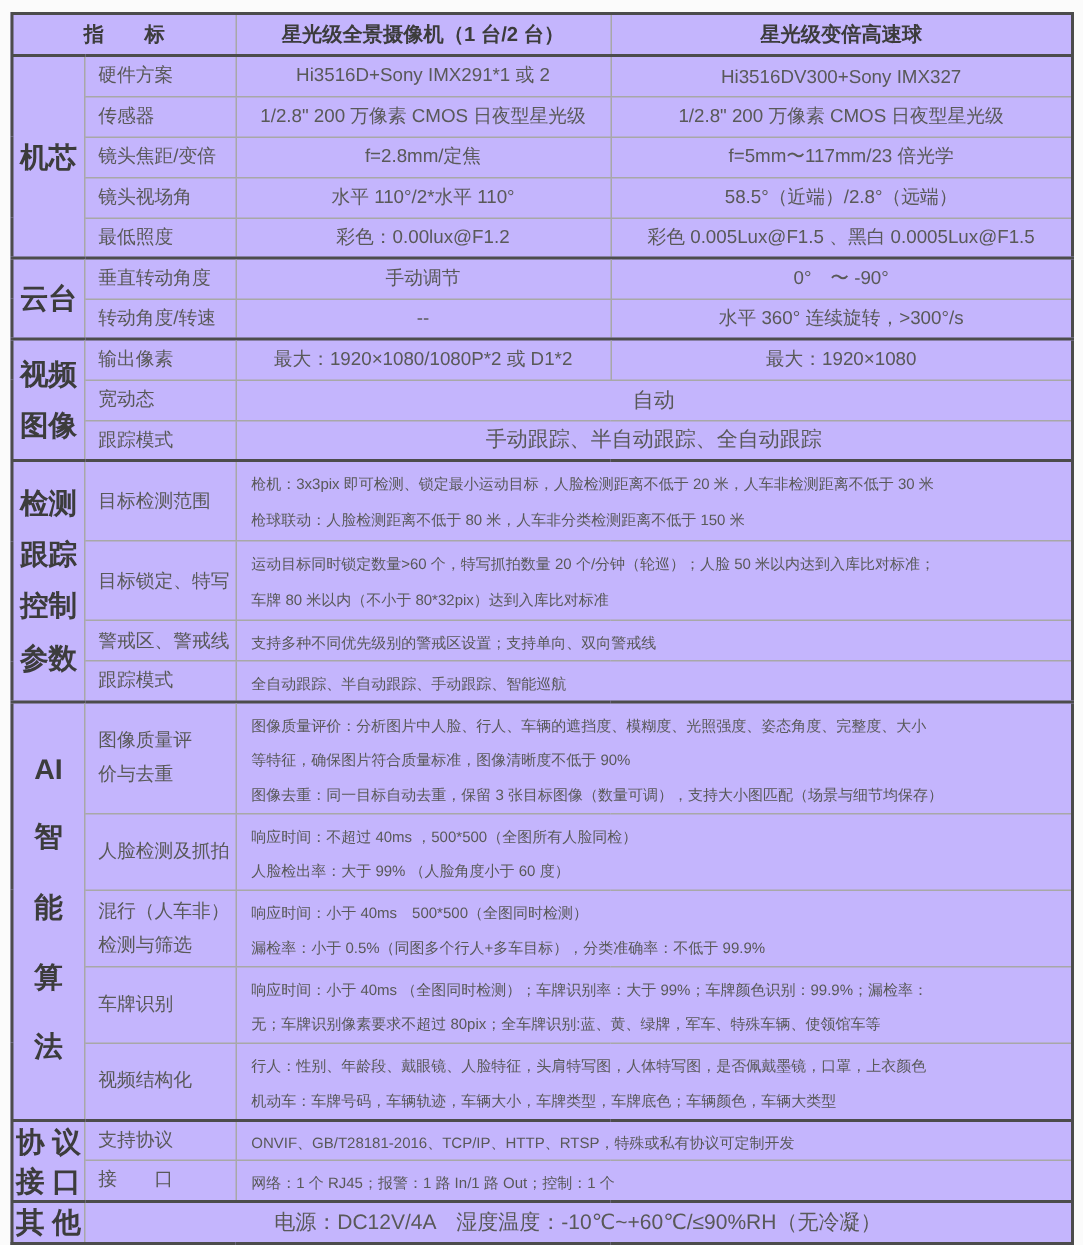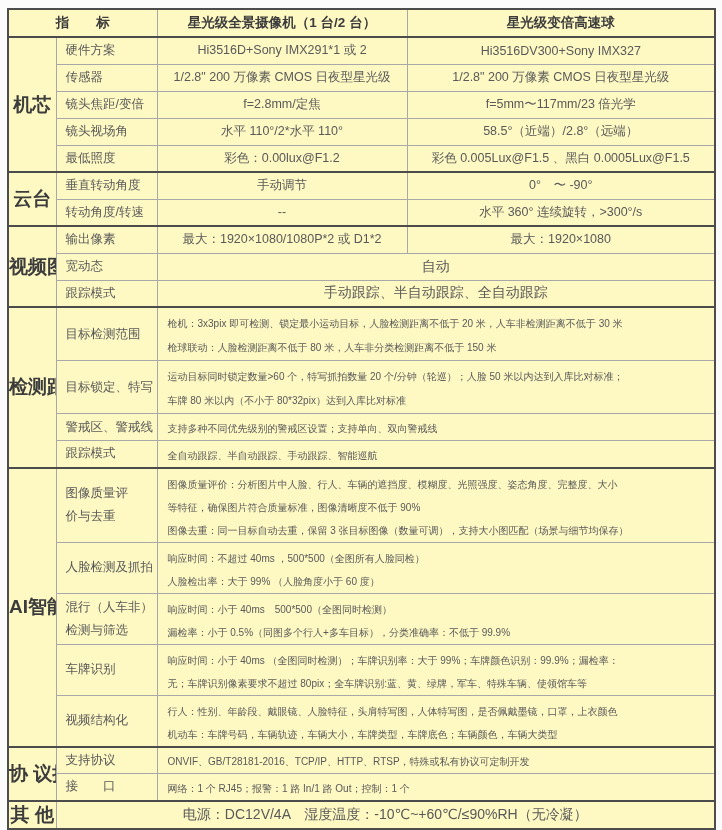--- a/index.html
+++ b/index.html
@@ -5,21 +5,21 @@
   * { box-sizing: border-box; }
   html, body { margin: 0; padding: 0; }
   body {
     width: 722px; height: 830px; overflow: hidden;
     background: #fbfbfb;
     font-family: "Liberation Sans", "DejaVu Sans", sans-serif;
   }
   table.spec {
     border-collapse: collapse; table-layout: fixed;
     width: 707px; margin: 8px 0 0 7px;
-    background: #fef9c3;
+    background: #c4b5fd;
     border: 2px solid #4c4c4c;
   }
   col.c1 { width: 48px; }
   col.c2 { width: 101px; }
   col.c3 { width: 250px; }
   col.c4 { width: 308px; }
   th, td {
     border: 1px solid #a8a8a8;
     padding: 0; overflow: hidden;
     vertical-align: middle;
@@ -37,21 +37,21 @@
   td.label { text-align: left; padding: 0 4px 0 9px; white-space: nowrap; }
   td.label .ln { line-height: 24px; }
   td.val { text-align: center; white-space: nowrap; padding: 0 3px; margin-top: 12px; }
   td.span { text-align: left; padding: 4px 4px 0 10px; font-size: 10px; white-space: nowrap; }
   td.span.center { text-align: center; padding: 0 3px; font-size: 14px; margin-top: 40px; }
   td.span .ln { line-height: 24px; white-space: nowrap; }
   tr.r28 { height: 28px; } tr.r27 { height: 27px; }
   tr.r52 { height: 52px; } tr.r50 { height: 50px; }
   tr.r70 { height: 70px; } tr.r49 { height: 49px; }
   tr.r70 .ln, tr.r49 .ln { line-height: 23px; }
-  .gwrap { display: flex; justify-content: space-evenly; align-items: center; }
+  .gwrap { display: flex; flex-direction: column; justify-content: space-evenly; align-items: center; }
   .gw76 { height: 76px; } .gw146 { height: 146px; } .gw250 { height: 250px; align-items: center; } .gw50 { height: 50px; }
   .footnote {
     margin: 5px 0 0 12px; font-size: 12px; font-weight: bold;
     color: #4a4a4a; white-space: nowrap;
   }
 </style>
 </head>
 <body>
 
 <table class="spec">

